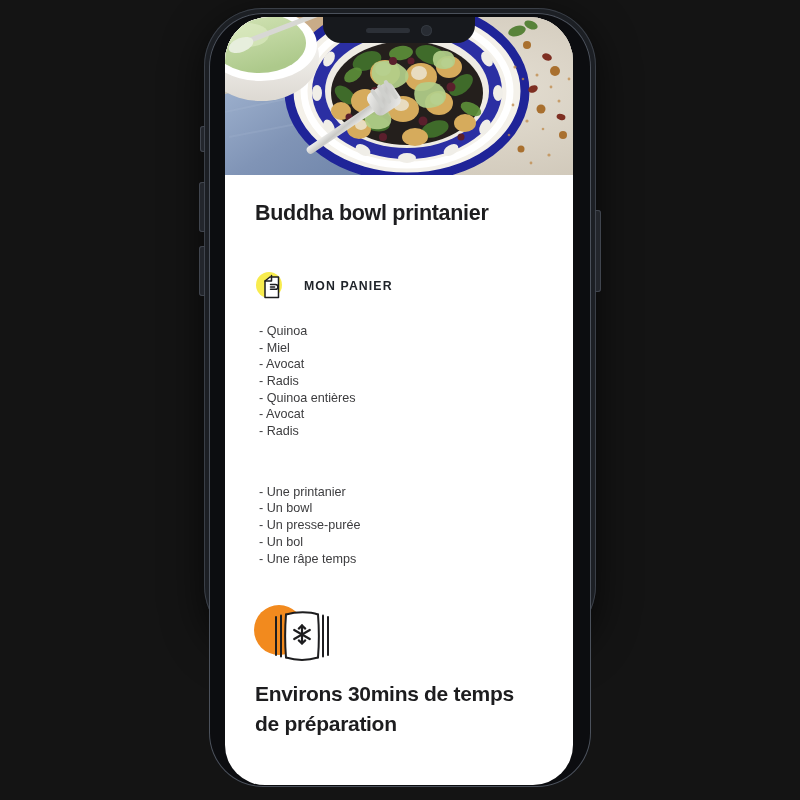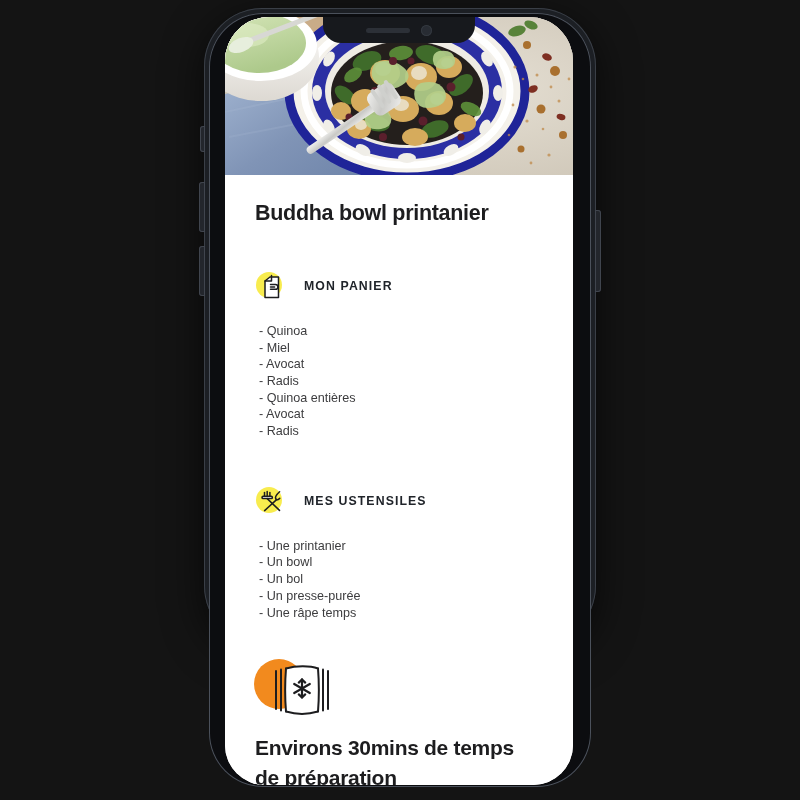--- a/index.html
+++ b/index.html
@@ -388,41 +388,26 @@
           <li>- Miel</li>
           <li>- Avocat</li>
           <li>- Radis</li>
           <li>- Quinoa entières</li>
           <li>- Avocat</li>
           <li>- Radis</li>
         </ul>
 
         <div class="gap-sections"></div>
 
-        <div class="section-head">
-          <span class="icon-badge">
-            <span class="blob blob-yellow"></span>
-            <svg width="26" height="26" viewBox="0 0 26 26" fill="none" stroke="#1d1d1f" stroke-width="1.5" stroke-linecap="round" stroke-linejoin="round">
-              <path d="M5.5 4.5 L5.5 8.2"></path>
-              <path d="M8.2 3.6 L8.2 7.6"></path>
-              <path d="M10.9 4.5 L10.9 8.2"></path>
-              <path d="M4.2 8.2 L12.2 8.2 A1 1 0 0 1 12.2 10.6 L4.2 10.6 A1 1 0 0 1 4.2 8.2 Z" fill="#ffffff"></path>
-              <path d="M8.2 10.6 L20.5 22.4"></path>
-              <path d="M20.6 3.8 C17 7 15.6 9 16.8 11 C17.6 12.3 19.3 11.9 20.8 10.2"></path>
-              <path d="M17.6 11.6 L5.6 22.6"></path>
-            </svg>
-          </span>
-          <span class="section-label">MES USTENSILES</span>
-        </div>
 
         <ul class="item-list">
           <li>- Une printanier</li>
           <li>- Un bowl</li>
+          <li>- Un presse-purée</li>
           <li>- Un bol</li>
-          <li>- Un presse-purée</li>
           <li>- Une râpe temps</li>
         </ul>
 
         <div class="prep-block">
           <div class="prep-icon-wrap">
             <span class="blob-orange"></span>
             <svg width="62" height="56" viewBox="0 0 62 56" fill="none" stroke="#1d1d1f" stroke-width="2" stroke-linecap="round" stroke-linejoin="round">
               <path d="M4 10 L4 48"></path>
               <path d="M9 8.5 L9 49.5"></path>
               <path d="M14 7.5 L14 50.5"></path>

